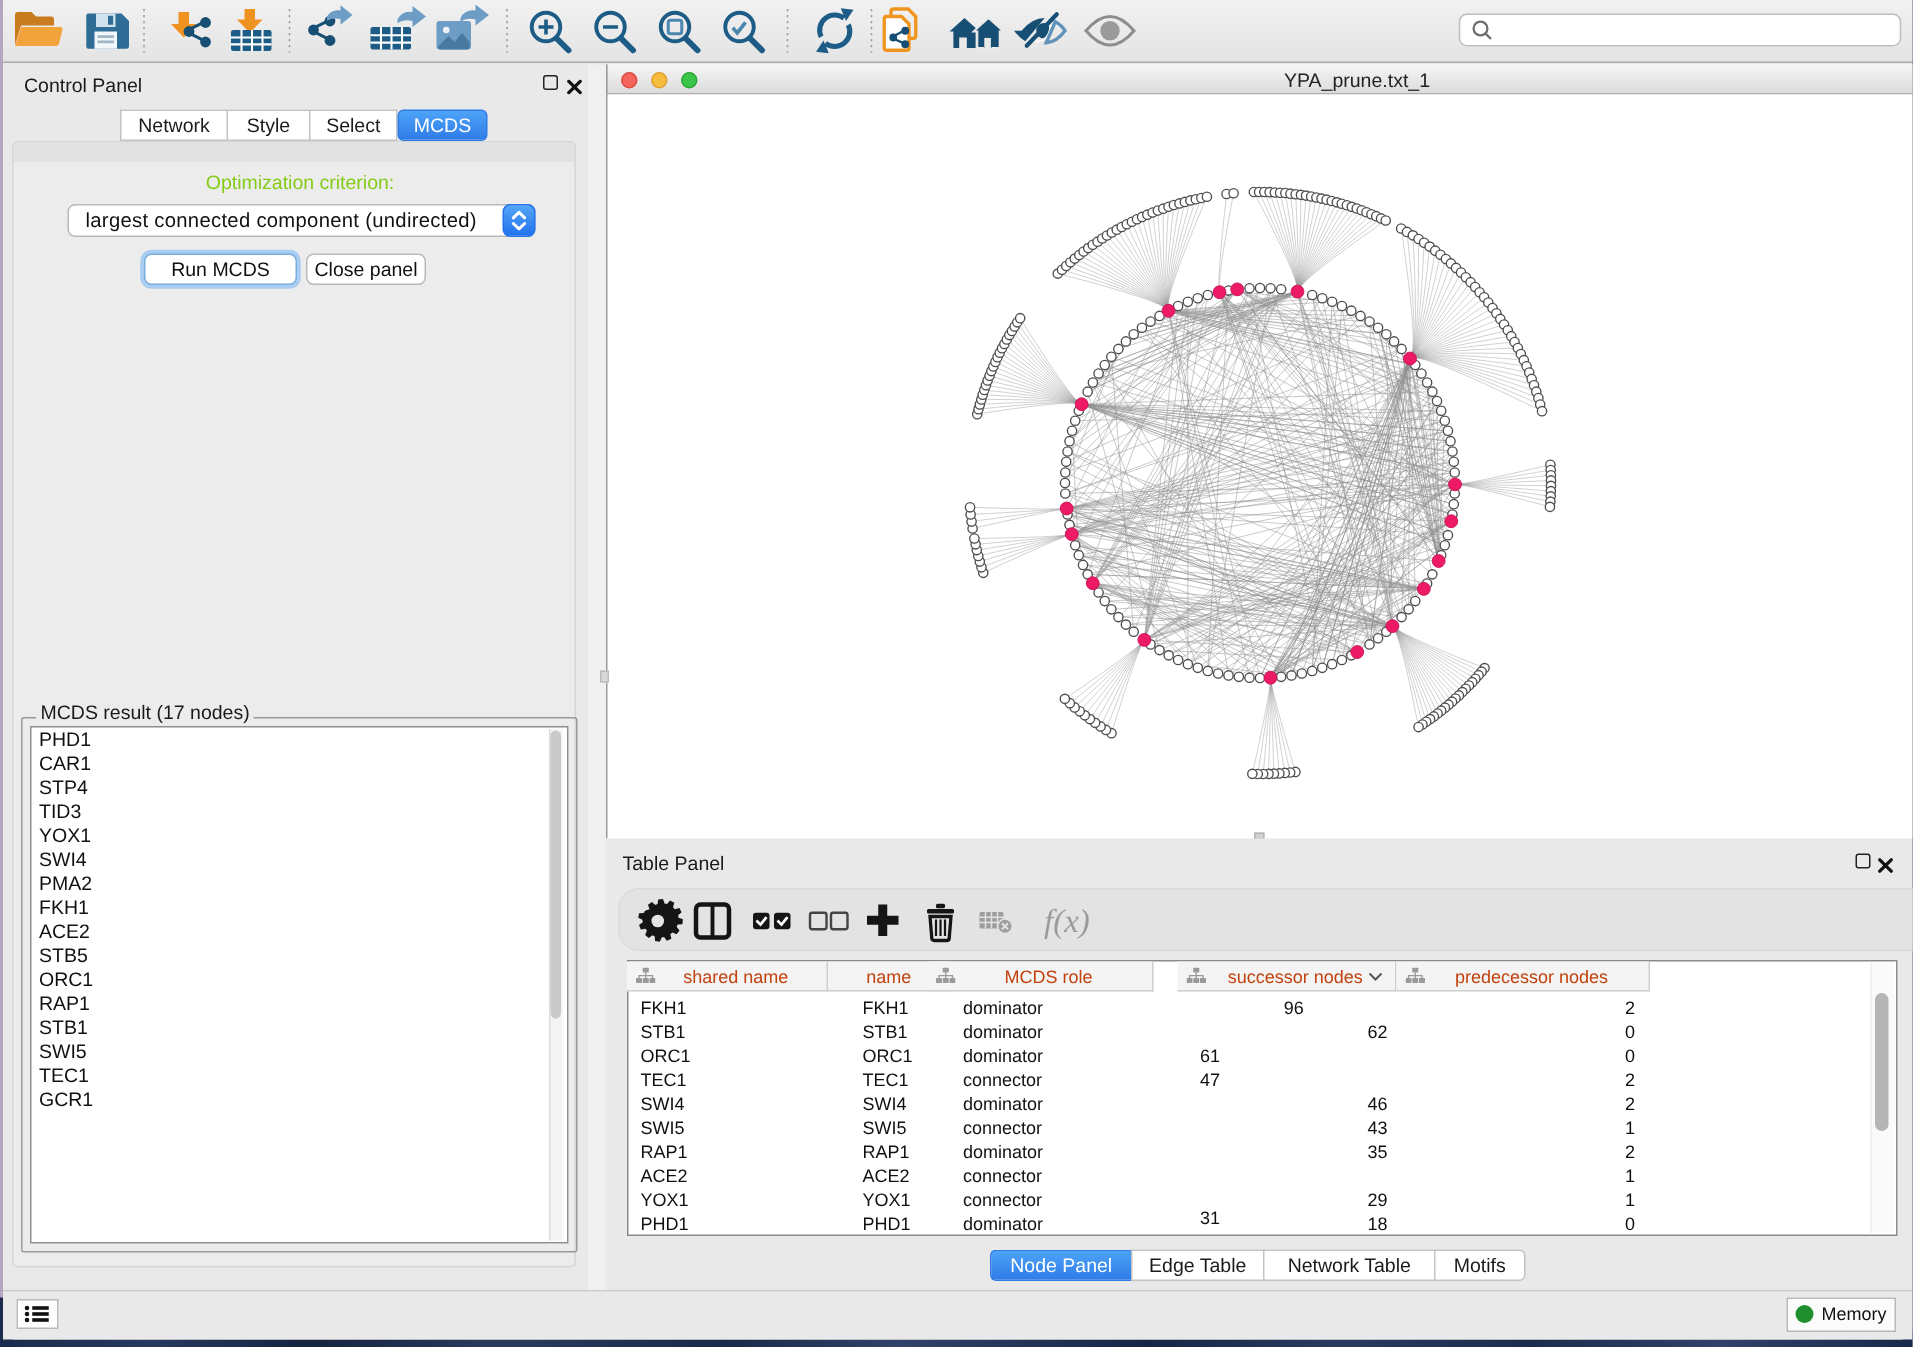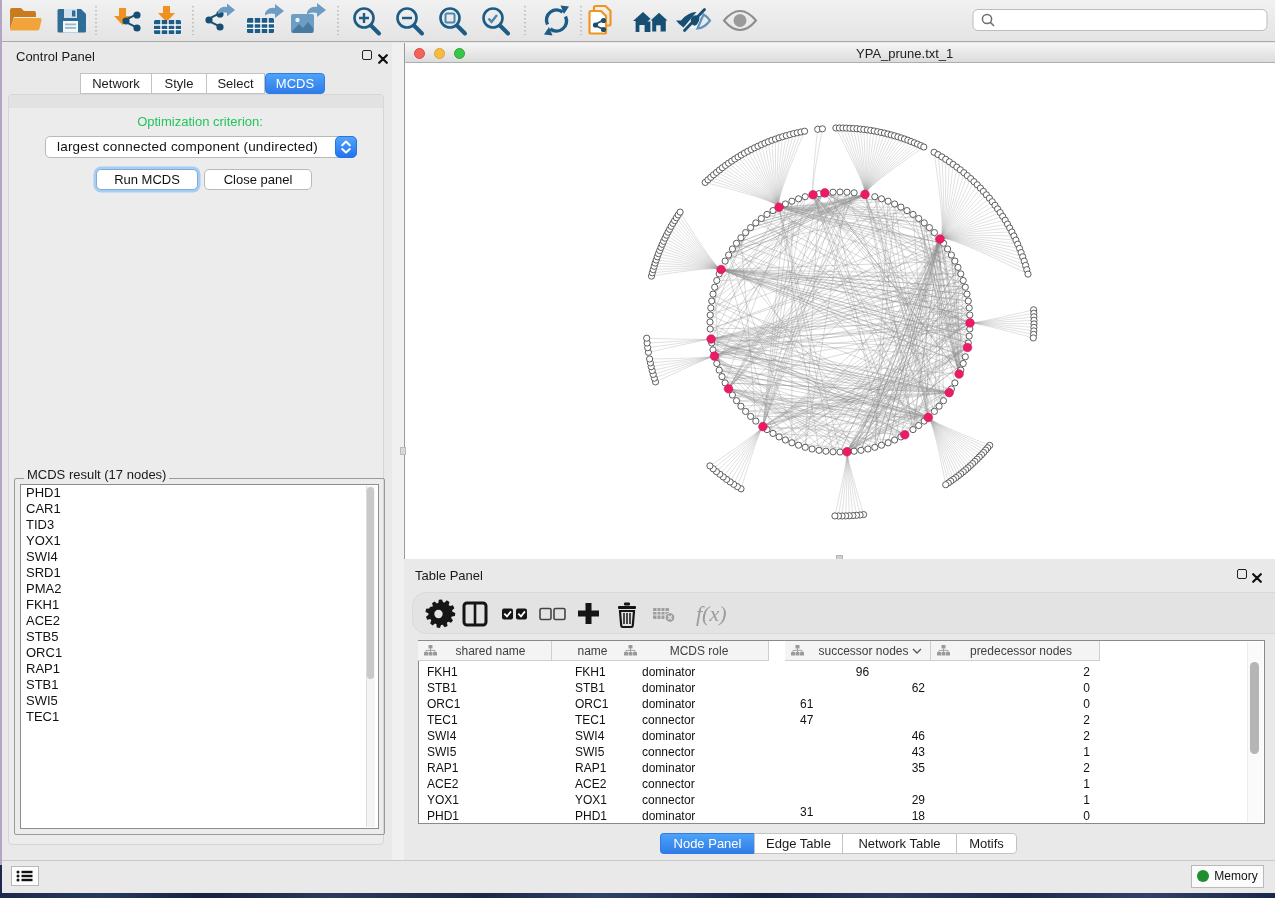--- a/index.html
+++ b/index.html
@@ -10,46 +10,46 @@
 #toolbar{left:2px;top:0;width:1273px;height:42px;background:linear-gradient(#f1f1f1,#e4e4e4);border-bottom:1px solid #a9a9a9}
 
 #cp{left:2px;top:43px;width:390px;height:817px;background:#e9e9e9}
 #cp-title{left:16px;top:49px;font-size:13px;color:#1a1a1a}
 .winbtn{position:absolute;top:50px;width:10px;height:10px;border:1.6px solid #222;border-radius:2px}
 .winx{position:absolute}
 .tab{position:absolute;top:73px;height:21px;background:#fff;border:1px solid #c3c3c3;border-right:none;color:#1a1a1a;font-size:13px;text-align:center;line-height:20px}
 .tabsel{background:linear-gradient(#4da3f8,#2f7ce8);color:#fff;border:1px solid #2f7ce8;border-radius:4px}
 #cp-inner{left:8px;top:94px;width:376px;height:751px;background:#ececec;border:1px solid #d6d6d6;border-radius:4px}
 #cp-strip{left:9px;top:95px;width:374px;height:13px;background:#e2e2e2;border-radius:4px 4px 0 0}
-#optlab{left:10px;top:114px;width:380px;text-align:center;font-size:13px;color:#22c55e}
+#optlab{left:10px;top:114px;width:380px;text-align:center;font-size:13px;color:#84cc16}
 #dropdown{left:45px;top:136px;width:312px;height:22px;background:#fff;border:1px solid #b9b9b9;border-radius:5px;font-size:13.5px;color:#111;line-height:20px;padding-left:11px;letter-spacing:0.2px}
 #spinner{left:335px;top:136px;width:22px;height:22px;background:linear-gradient(#52a5f7,#2372ee);border-radius:5px;border:1px solid #2372ee}
 .btn{position:absolute;height:21px;background:#fff;border:1px solid #b9b9b9;border-radius:5px;font-size:13px;color:#111;text-align:center;line-height:19px}
 #runbtn{left:96px;top:169px;width:102px;box-shadow:0 0 0 2.5px #a8cdf0;border-color:#7aaede}
-#closebtn{left:204px;top:169px;width:108px}
+#closebtn{left:204px;top:169px;width:80px}
 #fieldset{left:14px;top:478px;width:371px;height:357px;border:1px solid #9a9a9a;border-radius:2px}
 #fieldlab{left:24px;top:467px;background:#ececec;padding:0 3px;font-size:13px;color:#1a1a1a}
 #listbox{left:20px;top:484px;width:359px;height:345px;background:#fff;border:1px solid #8e8e8e}
 #listbox div{font-size:13px;color:#111;height:16px;line-height:16px;padding-left:5px}
 #listscroll{left:366px;top:486px;width:9px;height:341px;background:#f4f4f4;border-left:1px solid #ddd}
 #listthumb{left:367px;top:487px;width:7px;height:192px;background:#c9c9c9;border-radius:4px}
 
 #netwin{left:404px;top:43px;width:871px;height:516px;background:#fff;border-left:1px solid #9a9a9a}
 #nettitle{left:404px;top:43px;width:871px;height:20px;background:linear-gradient(#f5f5f5,#dcdcdc);border-bottom:1px solid #aeaeae;border-left:1px solid #9a9a9a}
 #nettitle span{position:absolute;left:451px;top:3px;font-size:13px;color:#222}
 .tl{position:absolute;top:48px;width:11px;height:11px;border-radius:50%}
 #netcanvas{left:406px;top:63px;width:869px;height:496px;background:#fff}
 #nsplit{left:836px;top:555px;width:7px;height:5px;background:#d0d0d0;border:1px solid #b5b5b5}
 #vsplit{left:400px;top:447px;width:6px;height:8px;background:#d9d9d9;border:1px solid #bbb}
 
 #tp{left:404px;top:559px;width:871px;height:301px;background:#e9e9e9}
 #tp-title{left:415px;top:568px;font-size:13px;color:#1a1a1a}
 #tp-toolbar{left:412px;top:592px;width:1031px;height:42px;background:#e3e3e3;border:1px solid #dadada;border-radius:14px}
 #tablebox{left:418px;top:640px;width:847px;height:184px;background:#fff;border:1px solid #8a8a8a}
-.th{position:absolute;top:641px;height:20px;background:#f4f4f4;border-right:1px solid #cfcfcf;border-bottom:1px solid #cfcfcf;font-size:12px;color:#404040;text-align:center;line-height:20px}
+.th{position:absolute;top:641px;height:20px;background:#f4f4f4;border-right:1px solid #cfcfcf;border-bottom:1px solid #cfcfcf;font-size:12px;color:#c2410c;text-align:center;line-height:20px}
 .th svg.cic{position:absolute;left:6px;top:4px}
 .trow{position:absolute;height:16px;font-size:12px;color:#111;line-height:16px}
 #tscroll{left:1247px;top:642px;width:16px;height:180px;background:#fafafa;border-left:1px solid #ececec}
 #tthumb{left:1250px;top:662px;width:9px;height:92px;background:#b5b5b5;border-radius:5px}
 .btab{position:absolute;top:833px;height:21px;background:#fff;border:1px solid #c3c3c3;border-right:none;font-size:13px;color:#1a1a1a;text-align:center;line-height:20px}
 
 #status{left:2px;top:860px;width:1273px;height:33px;background:#e9e9e9;border-top:1px solid #c8c8c8;border-radius:0 0 8px 8px}
 #listicon{left:11px;top:866px;width:28px;height:20px;background:#fdfdfd;border:1px solid #b9b9b9}
 #membtn{left:1191px;top:865px;width:73px;height:23px;background:#fbfbfb;border:1px solid #b9b9b9;font-size:12px;color:#111;line-height:21px;text-align:center}
 #leftedge{left:0;top:0;width:2px;height:865px;background:#b2a6c2}
@@ -209,33 +209,34 @@
 <div class="abs" id="spinner"><svg width="20" height="20" viewBox="0 0 20 20">
       <path d="M6.2 8.2 L10 4.6 L13.8 8.2" stroke="#fff" stroke-width="2" fill="none" stroke-linecap="round" stroke-linejoin="round"></path>
       <path d="M6.2 12 L10 15.6 L13.8 12" stroke="#fff" stroke-width="2" fill="none" stroke-linecap="round" stroke-linejoin="round"></path>
     </svg></div>
 <div class="btn" id="runbtn">Run MCDS</div>
 <div class="btn" id="closebtn">Close panel</div>
 <div class="abs" id="fieldset"></div>
 <div class="abs" id="listbox">
     <div>PHD1</div>
     <div>CAR1</div>
+    <div>STP4</div>
     <div>TID3</div>
     <div>YOX1</div>
     <div>SWI4</div>
-    <div>SRD1</div>
     <div>PMA2</div>
     <div>FKH1</div>
     <div>ACE2</div>
     <div>STB5</div>
     <div>ORC1</div>
     <div>RAP1</div>
     <div>STB1</div>
     <div>SWI5</div>
     <div>TEC1</div>
+    <div>GCR1</div>
   </div>
 <div class="abs" id="listscroll"></div>
 <div class="abs" id="listthumb"></div>
 <div class="abs" id="fieldlab">MCDS result (17 nodes)</div>
 
 <div class="abs" id="netwin"></div>
 <div class="abs" id="nettitle">
     <span>YPA_prune.txt_1</span>
   </div>
 <div class="tl" style="left:414px;background:#f4645c;border:1px solid #dd4a42"></div>

